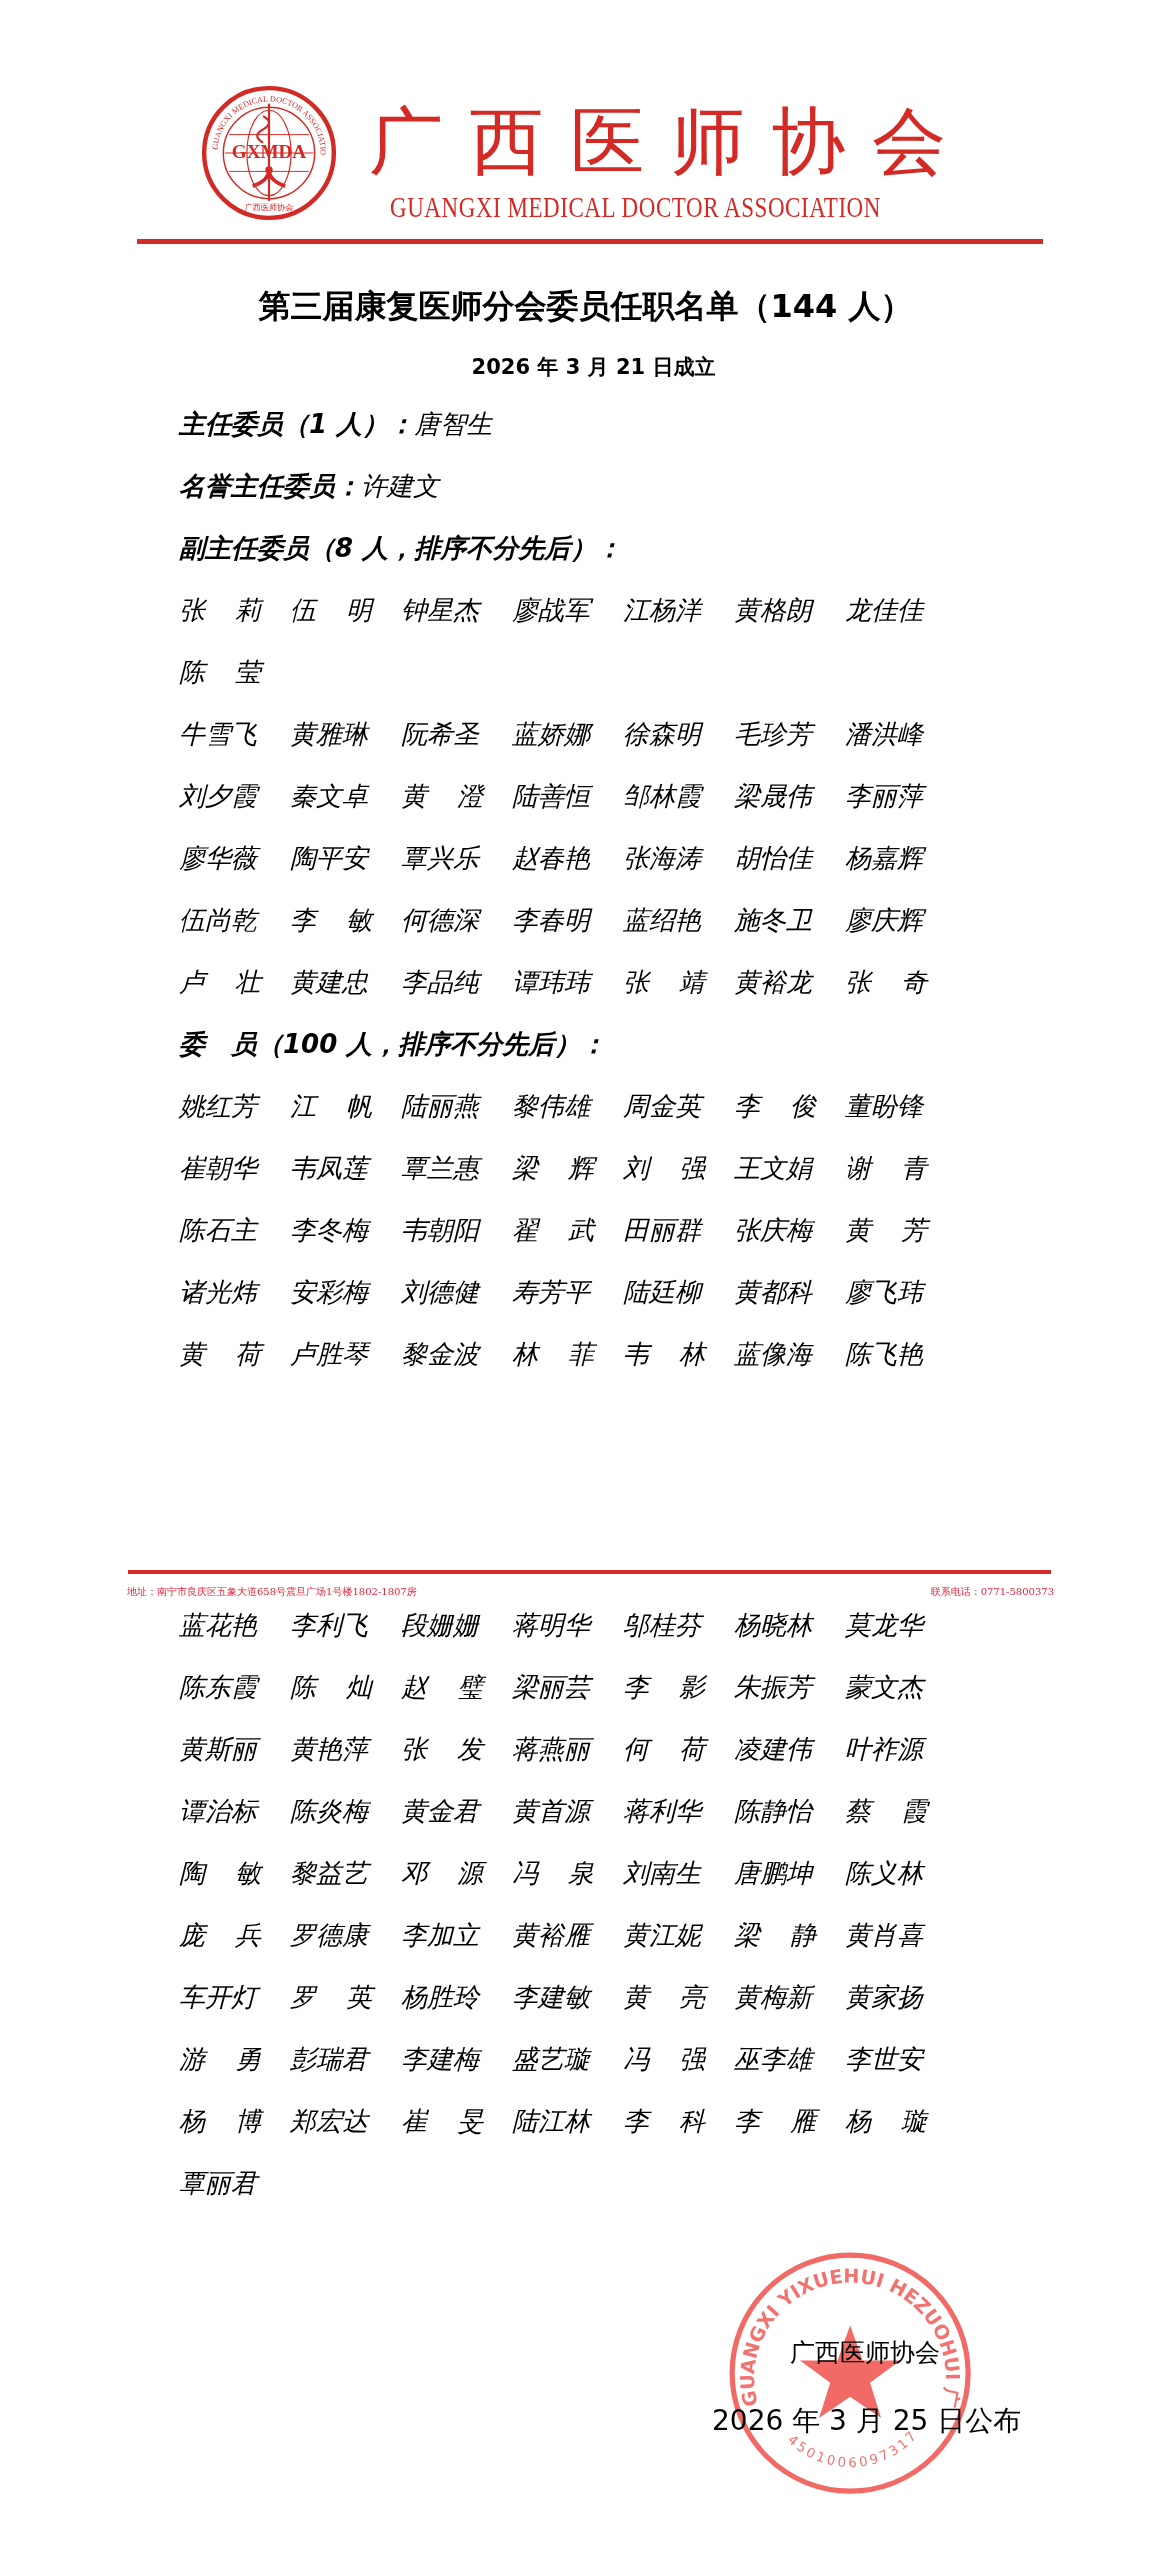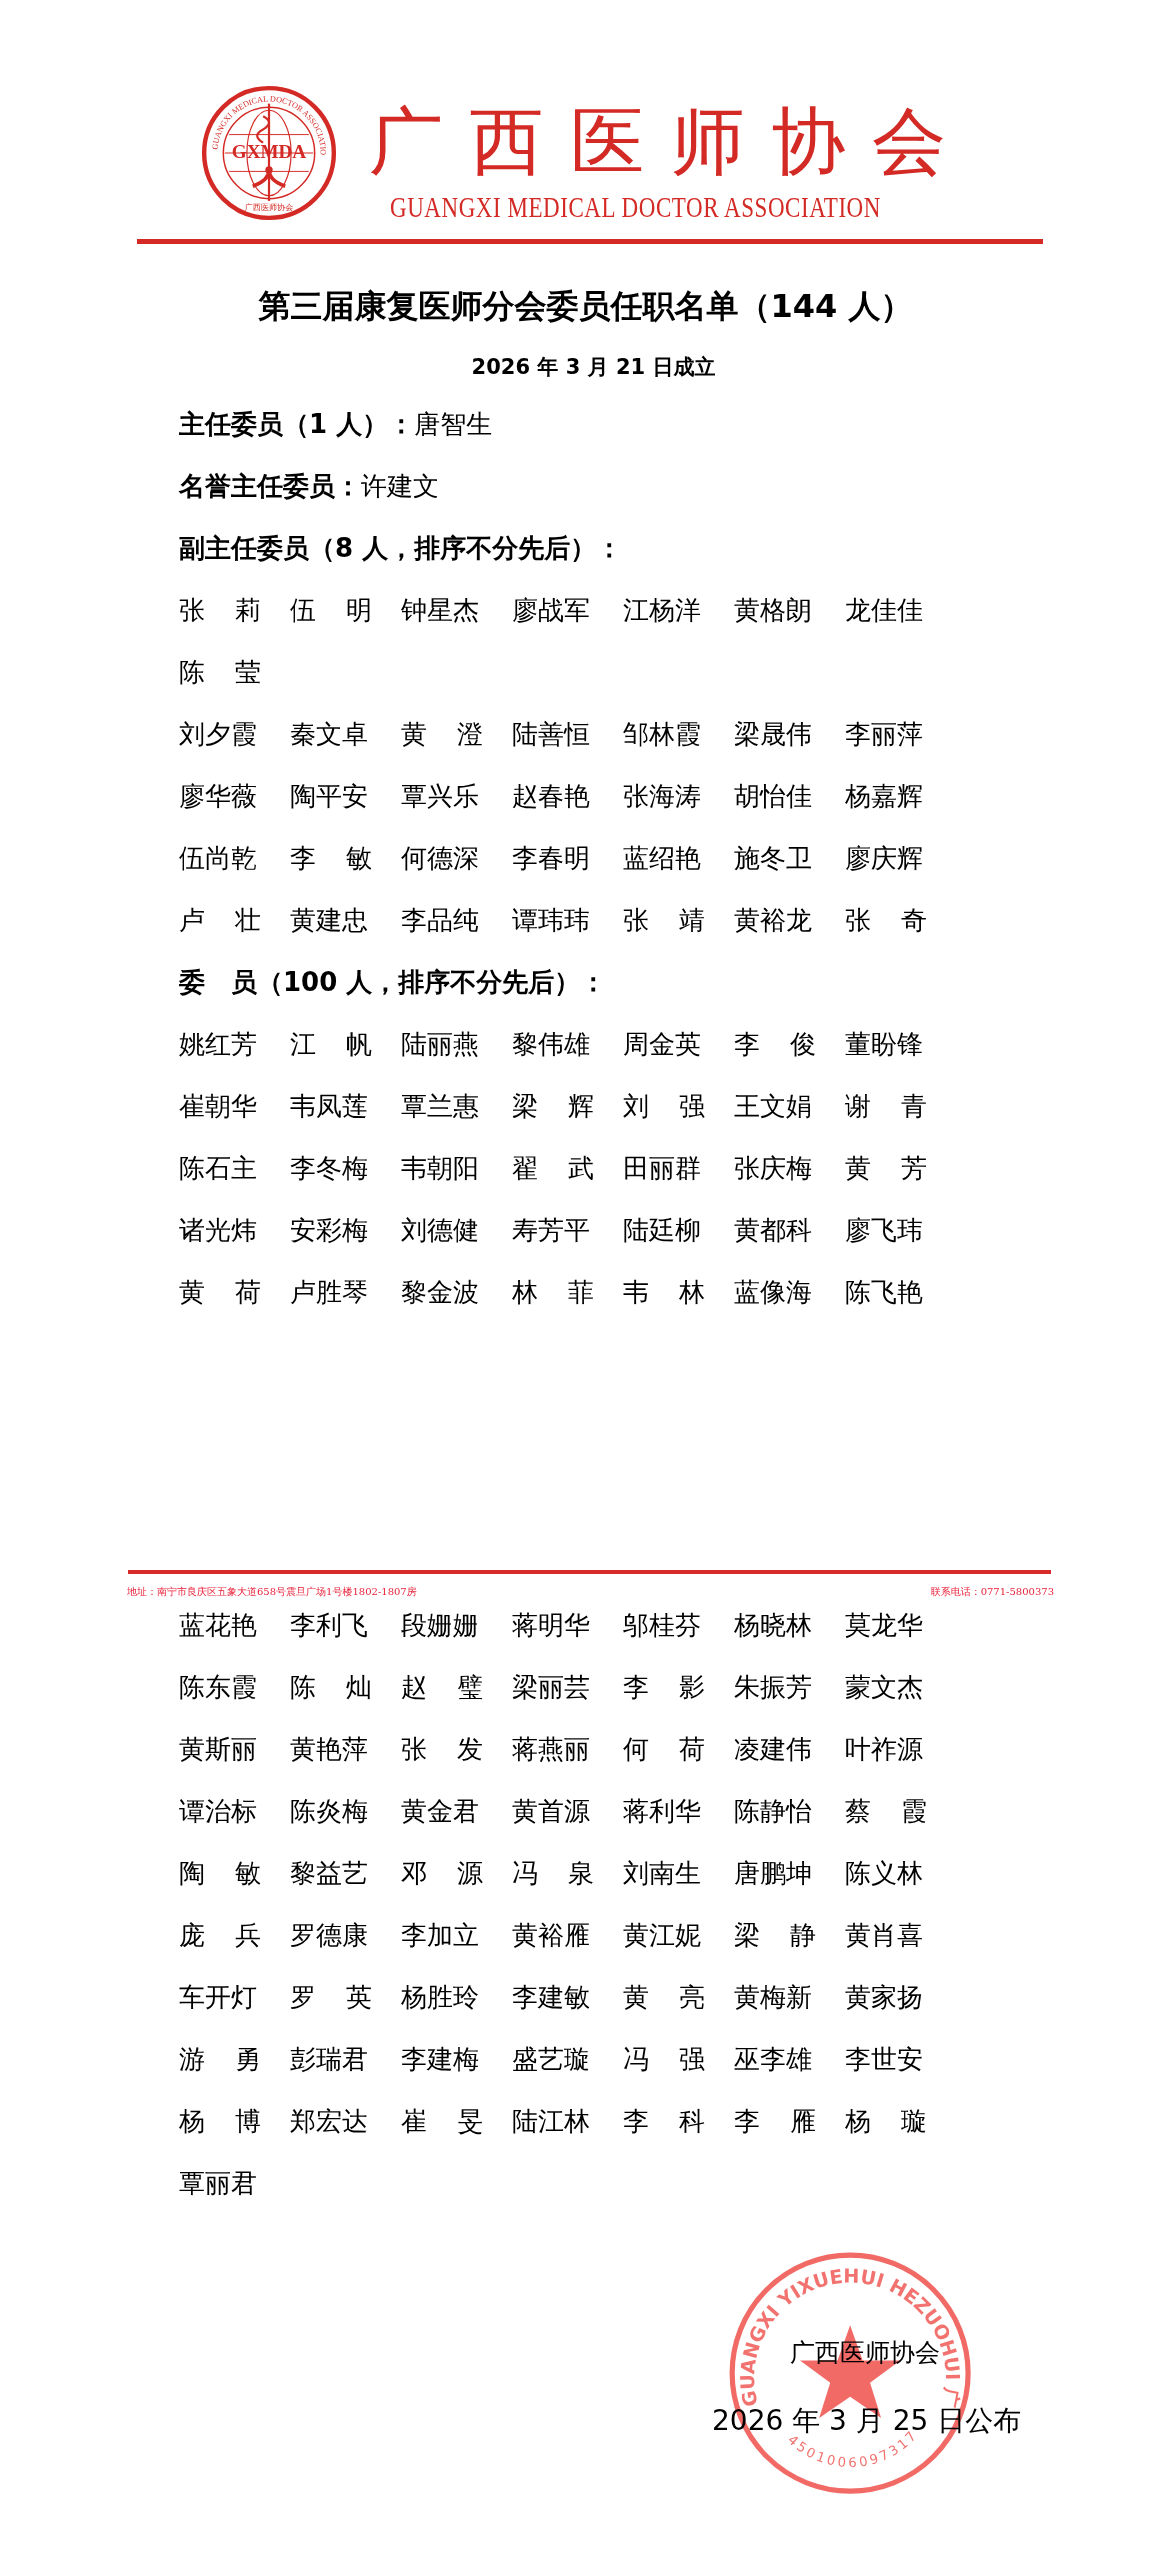--- a/index.html
+++ b/index.html
@@ -18,21 +18,21 @@
             transform: scaleX(0.78); transform-origin: left top; letter-spacing: 0.7px; }
   .rule-top { left: 137px; top: 239px; width: 906px; height: 5.2px; background: #d42a25; }
 
   
   .title { left: 0; width: 1171px; top: 286px; text-align: center;
            font-size: 32px; font-weight: bold; line-height: 41px; }
   .subtitle { left: 8px; width: 1171px; top: 351px; text-align: center;
               font-size: 21px; font-weight: bold; line-height: 32px; }
 
   
-  .content { left: 179px; width: 782px; font-size: 26px; line-height: 62px; }
+  .content { left: 179px; width: 782px; font-size: 26px; line-height: 62px; font-style: italic; }
   .line { height: 62px; white-space: nowrap; }
   .heading { font-weight: bold; }
   .heading .val { font-weight: normal; }
   .grid-row { display: flex; height: 62px; }
   .name { width: 111px; flex: 0 0 111px; display: flex; justify-content: space-between;
           box-sizing: border-box; padding-right: 29px; }
   .name.three { justify-content: flex-start; }
 
   
   .rule-foot { left: 128px; top: 1570px; width: 923px; height: 4.4px; background: #d62b28; }
@@ -103,20 +103,29 @@
       </div>
       <div class="grid-row">
         <div class="name">
           <span>陈</span>
           <span>莹</span>
         </div>
       </div>
     </div>
   <div id="standing-grid">
       <div class="grid-row">
+        <div class="name three">牛雪飞</div>
+        <div class="name three">黄雅琳</div>
+        <div class="name three">阮希圣</div>
+        <div class="name three">蓝娇娜</div>
+        <div class="name three">徐森明</div>
+        <div class="name three">毛珍芳</div>
+        <div class="name three">潘洪峰</div>
+      </div>
+      <div class="grid-row">
         <div class="name three">刘夕霞</div>
         <div class="name three">秦文卓</div>
         <div class="name">
           <span>黄</span>
           <span>澄</span>
         </div>
         <div class="name three">陆善恒</div>
         <div class="name three">邹林霞</div>
         <div class="name three">梁晟伟</div>
         <div class="name three">李丽萍</div>

